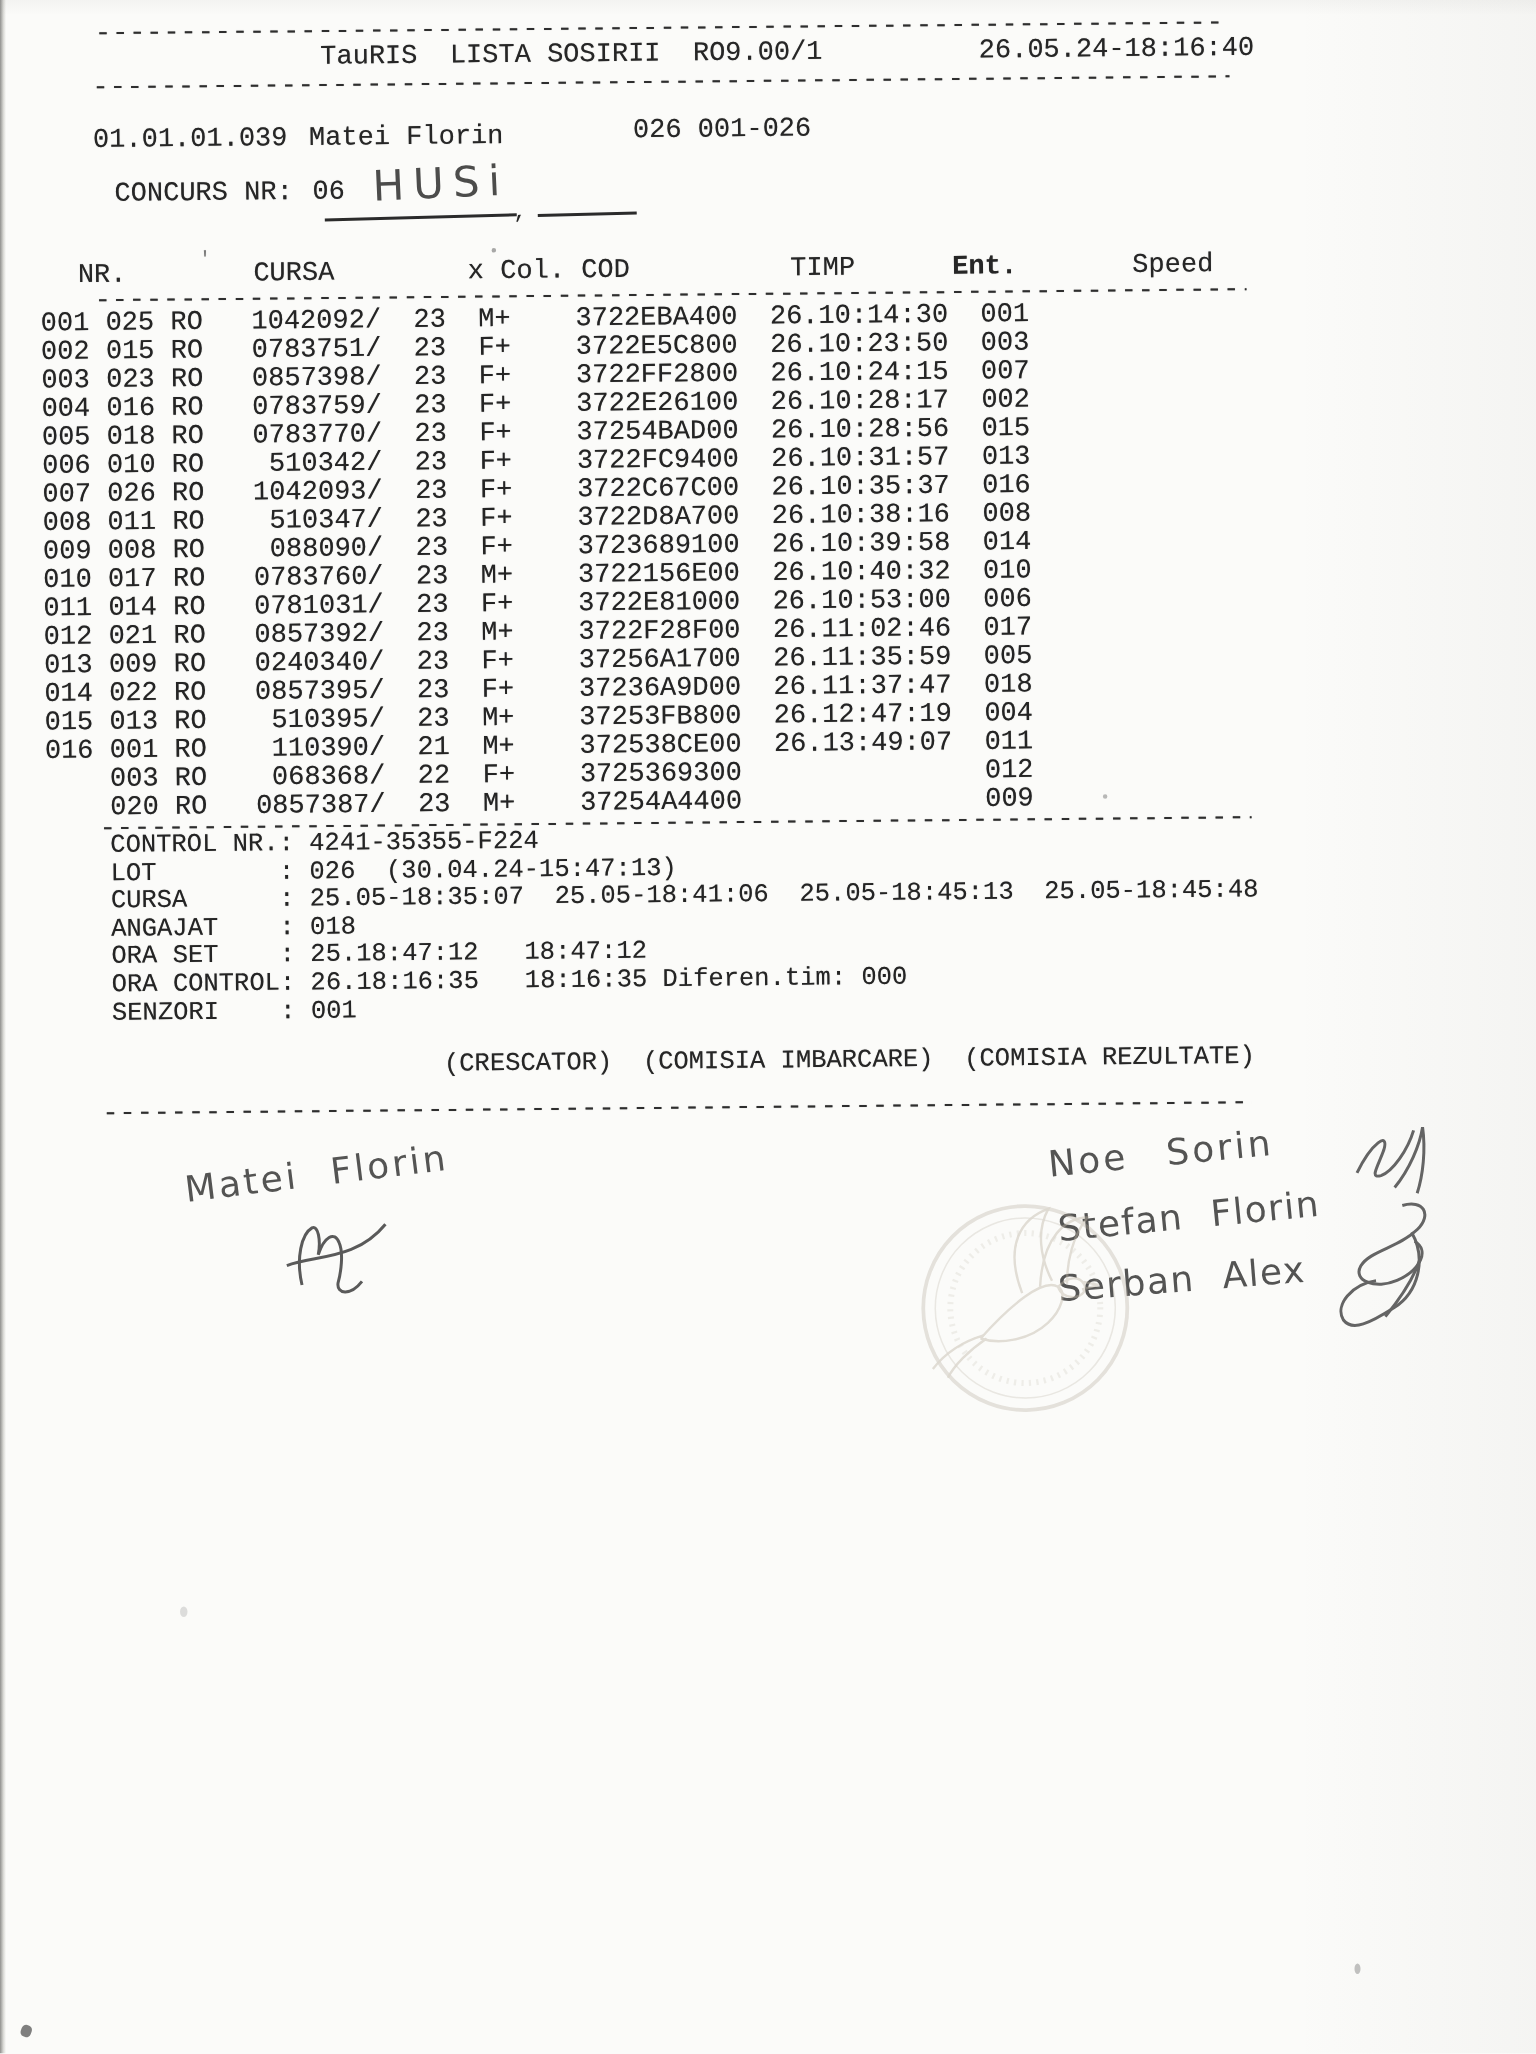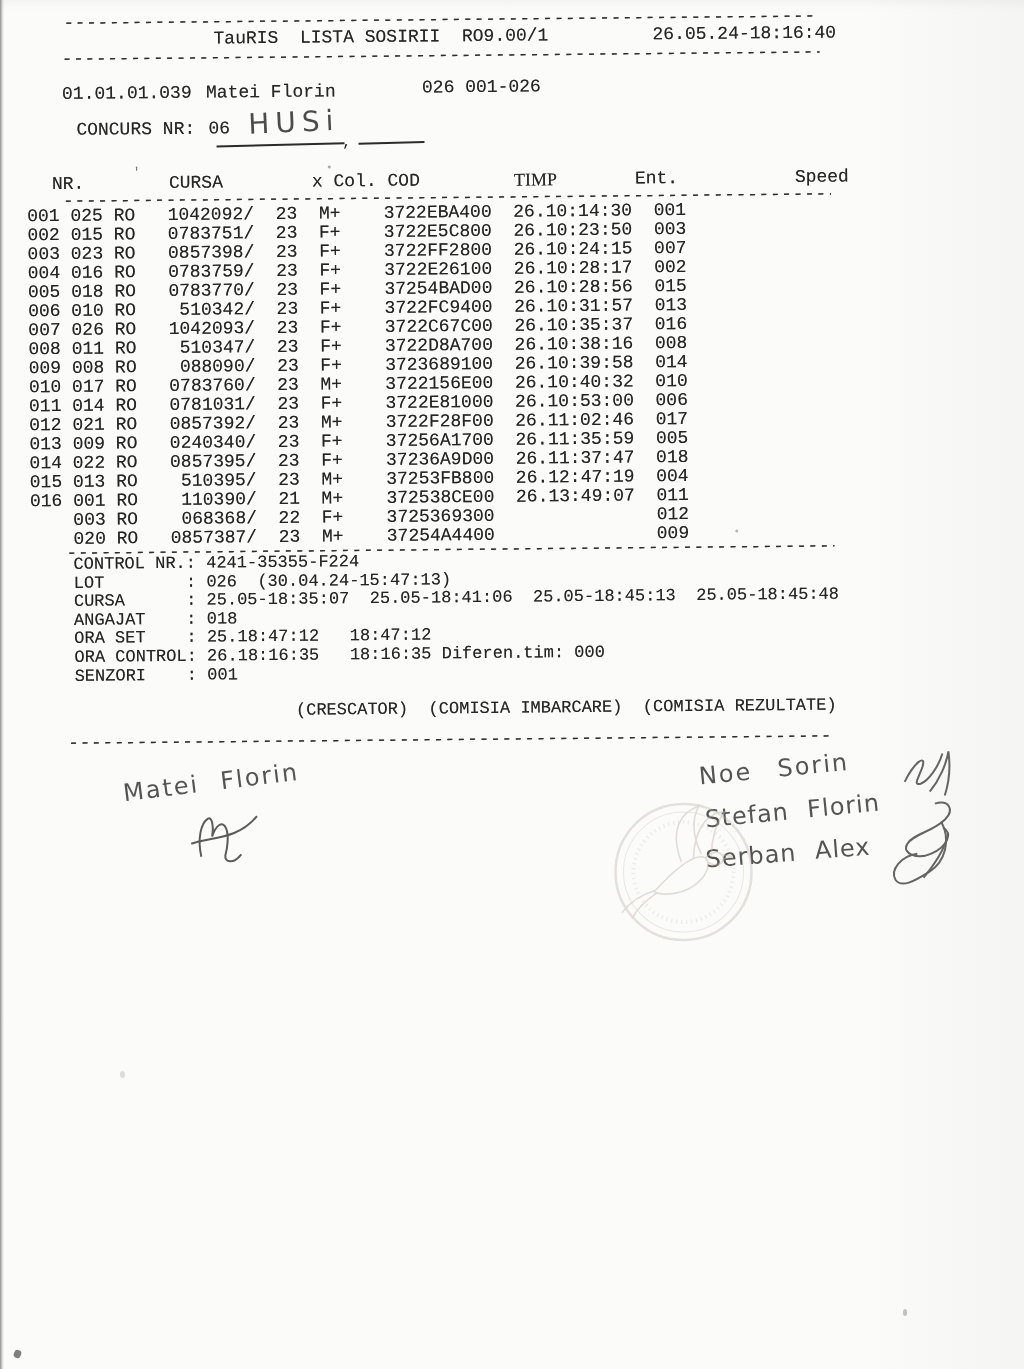--- a/index.html
+++ b/index.html
@@ -47,23 +47,23 @@
   <div class="ln" style="left:78px;top:121px;">CONCURS NR:</div>
   <div class="ln" style="left:210px;top:121px;">06</div>
   <div class="hw" style="left:250px;top:108px;font-size:28px;letter-spacing:6px;transform:rotate(-2deg);color:#343434;">HUSi</div>
   <div class="uline" style="left:218px;top:146px;width:128px;"></div>
   <div class="uline" style="left:360px;top:145px;width:66px;"></div>
   <div class="ln" style="left:344px;top:136px;font-size:14px;">,</div>
 
   <div class="ln" style="left:53px;top:175px;">NR.</div>
   <div class="ln" style="left:170px;top:175px;">CURSA</div>
   <div class="ln" style="left:313px;top:175px;">x Col. COD</div>
-  <div class="ln" style="left:515px;top:175px;font-family:Liberation Serif, serif;">TIMP</div>
-  <div class="ln" style="left:636px;top:175px;">Ent.</div>
-  <div class="ln" style="left:796px;top:175px;">Speed</div>
+  <div class="ln" style="left:528px;top:175px;">TIMP</div>
+  <div class="ln" style="left:636px;top:175px;font-weight:bold;">Ent.</div>
+  <div class="ln" style="left:756px;top:175px;">Speed</div>
   <div class="ln dash" style="left:64px;top:192px;width:768px;">--------------------------------------------------------------------------------</div>
 
   <div class="rows" id="rows">
       <div class="row">001 025 RO   1042092/  23  M+    3722EBA400  26.10:14:30  001</div>
       <div class="row">002 015 RO   0783751/  23  F+    3722E5C800  26.10:23:50  003</div>
       <div class="row">003 023 RO   0857398/  23  F+    3722FF2800  26.10:24:15  007</div>
       <div class="row">004 016 RO   0783759/  23  F+    3722E26100  26.10:28:17  002</div>
       <div class="row">005 018 RO   0783770/  23  F+    37254BAD00  26.10:28:56  015</div>
       <div class="row">006 010 RO    510342/  23  F+    3722FC9400  26.10:31:57  013</div>
       <div class="row">007 026 RO   1042093/  23  F+    3722C67C00  26.10:35:37  016</div>

